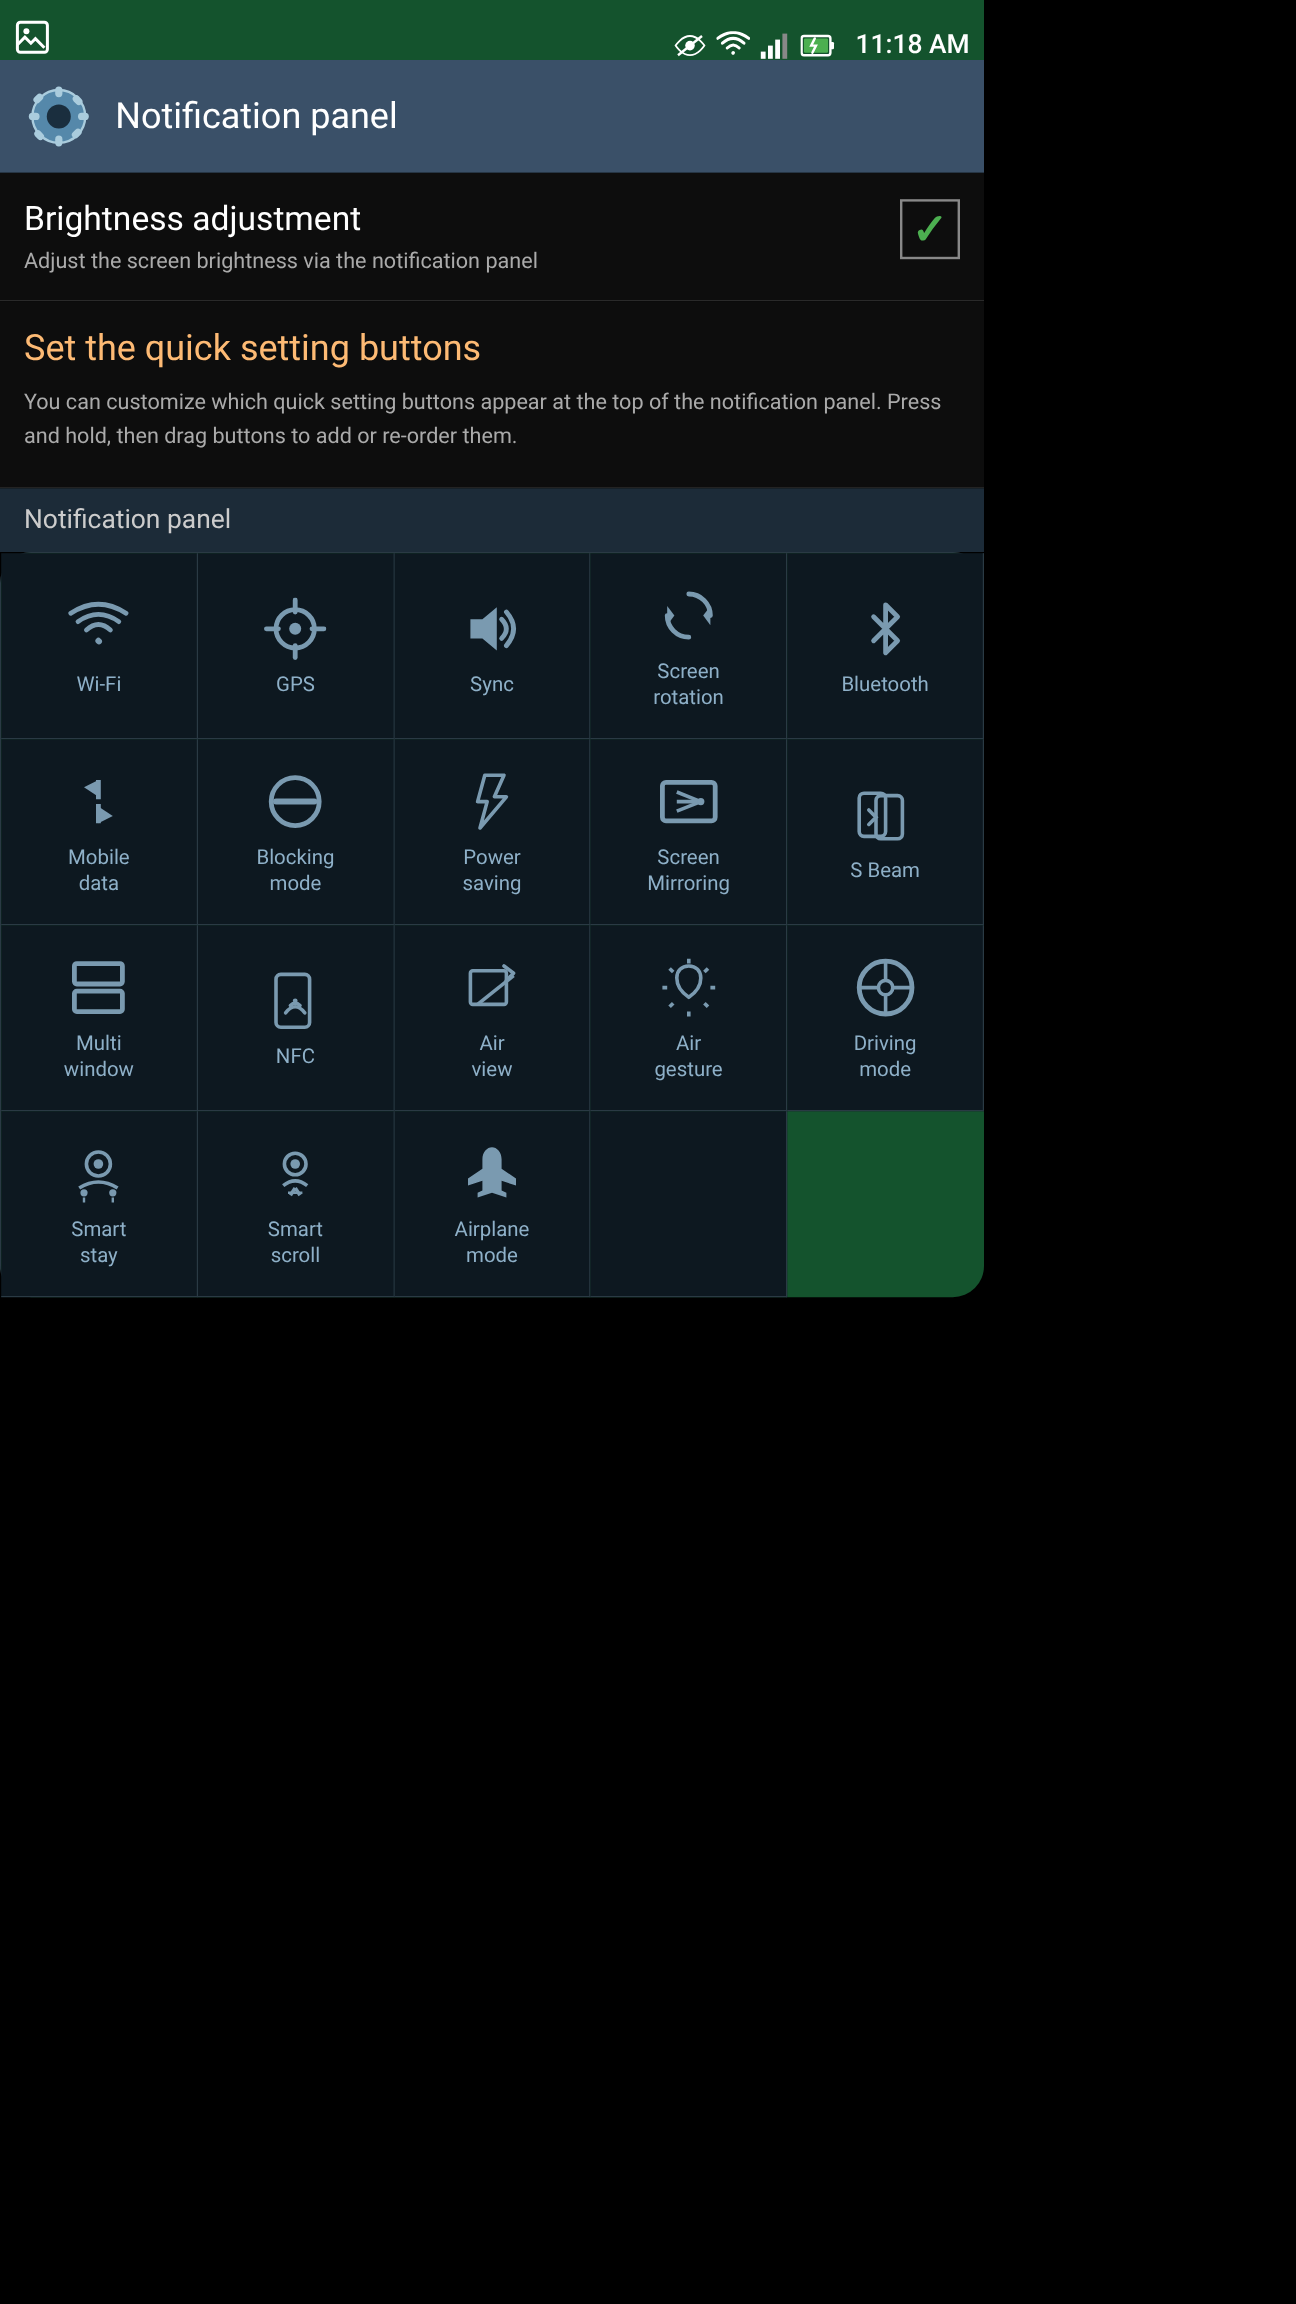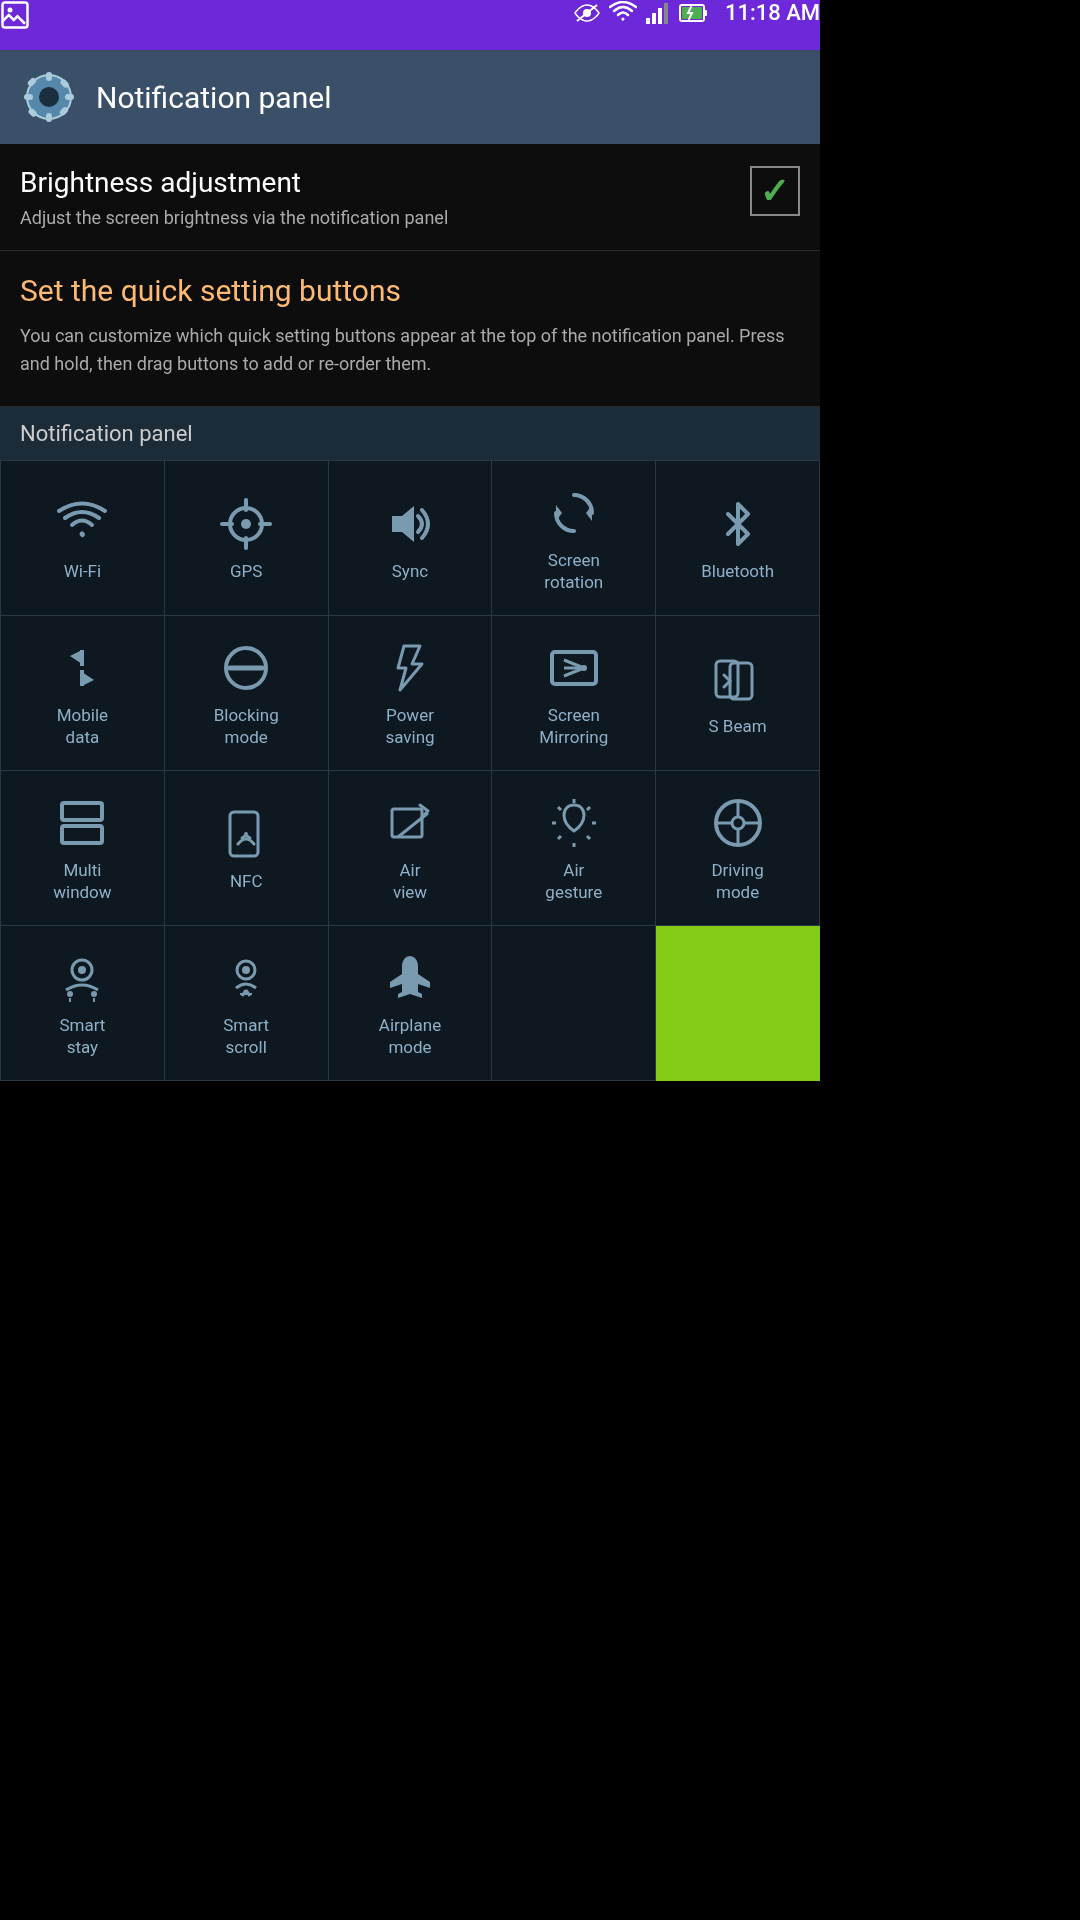--- a/index.html
+++ b/index.html
@@ -7,26 +7,26 @@
       width: 820px;
       min-height: 1920px;
       background: #000;
       font-family: 'Roboto', Arial, sans-serif;
       color: #fff;
       overflow-x: hidden;
     }
 
     
     .status-bar {
-      background: #6d28d9;
+      background: #14532d;
       height: 50px;
       display: flex;
-      align-items: flex-start;
+      align-items: flex-end;
       justify-content: flex-end;
-      padding: 0 0;
+      padding: 0 12px;
       gap: 8px;
     }
     .status-bar .left-icons {
       margin-right: auto;
     }
     .status-icons {
       display: flex;
       align-items: center;
       gap: 8px;
     }
@@ -113,25 +113,26 @@
     .notification-panel-label {
       background: #1c2b38;
       padding: 14px 20px;
       font-size: 22px;
       color: #ccc;
       font-weight: 400;
     }
 
     
     .buttons-grid {
-      background: #84cc16;
+      background: #14532d;
       display: grid;
       grid-template-columns: repeat(5, 1fr);
       border-top: 1px solid #2a3a44;
       border-left: 1px solid #2a3a44;
+      border-radius: 26px;
     }
     .grid-item {
       border-right: 1px solid #2a3a44;
       border-bottom: 1px solid #2a3a44;
       display: flex;
       flex-direction: column;
       align-items: center;
       justify-content: center;
       padding: 22px 8px 18px;
       cursor: pointer;

